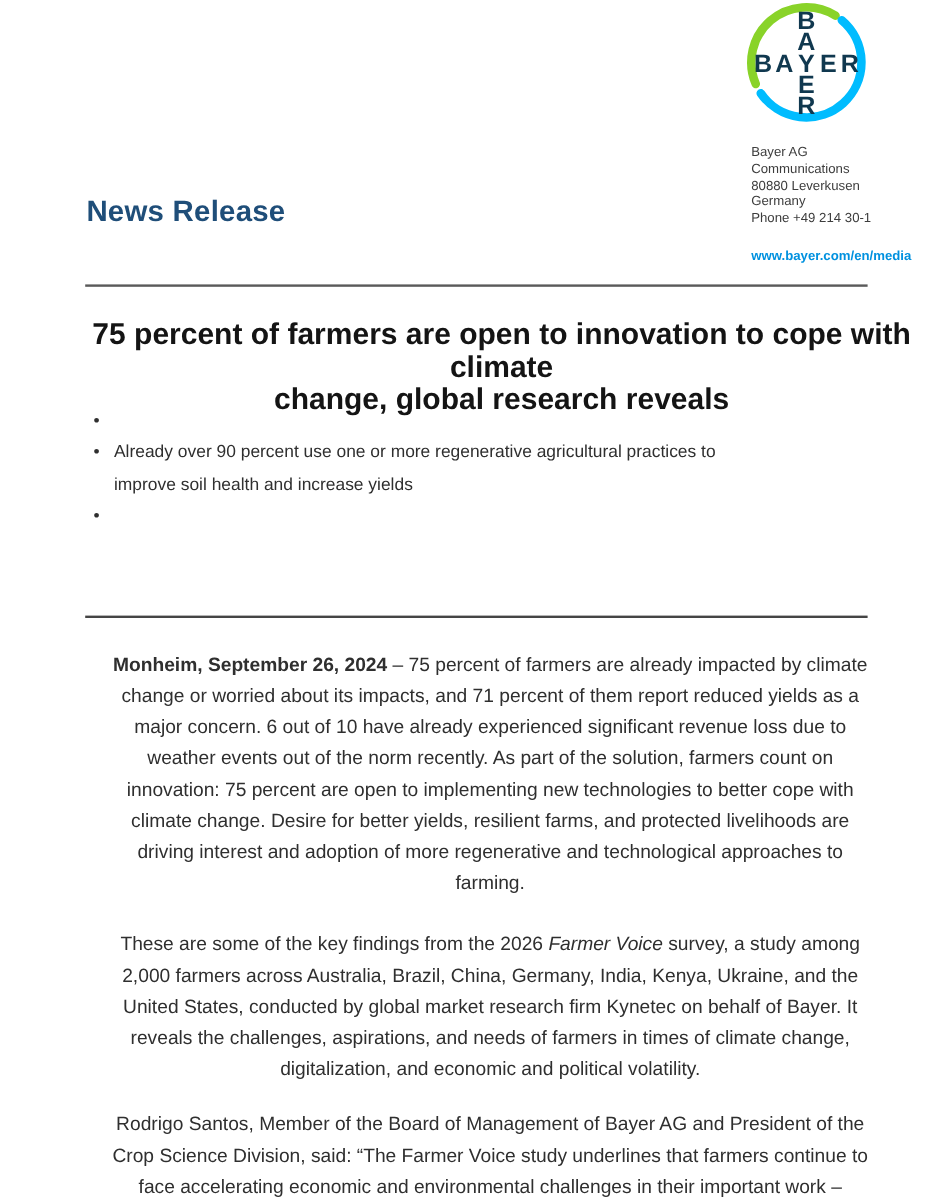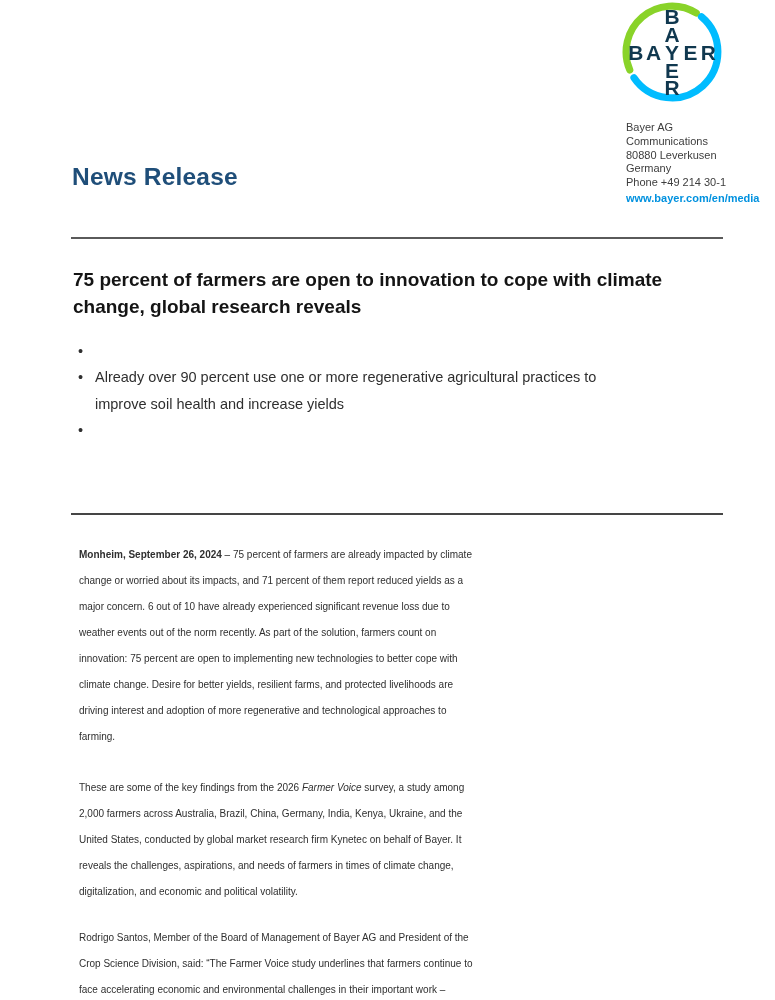--- a/index.html
+++ b/index.html
@@ -9,43 +9,44 @@
     width:775px; height:1000px;
     background:#ffffff;
     overflow:hidden;
     font-family:"Liberation Sans", sans-serif;
     color:#2f2f2f;
   }
   
   .logo { position:absolute; left:621px; top:1px; width:102px; height:102px; }
   
   .contact { position:absolute; left:626px; top:121px; font-size:11px; line-height:13.8px; color:#3d3d3d; }
-  .contact .link { color:#0091DF; font-weight:bold; margin-top:2px; cursor:pointer; }
+  .contact .link { color:#0091DF; font-weight:bold; margin-top:18px; cursor:pointer; }
   
   .masthead { position:absolute; left:72px; top:151px; font-size:24.5px; font-weight:bold; color:#1F4E79; letter-spacing:0.2px;margin-top:12px; }
   
   .rule { position:absolute; left:71px; width:652px; height:2px; }
   .rule-1 { top:237px; background:#5a5a5a; }
   .rule-2 { top:513px; background:#454545; }
   
   .headline {
     position:absolute; left:73px; top:266px; width:690px;
-    font-size:19px; font-weight:bold; line-height:27px;
-    color:#141414; white-space:pre-line;
+    font-size:25px; font-weight:bold; line-height:27px;
+    color:#141414; white-space:pre-line;text-align:center;
   }
   
   .bullets { position:absolute; left:73px; top:338px; width:695px; }
   .bullet-row { display:flex; font-size:14.5px; line-height:26.4px; color:#2f2f2f; }
   .bullet-dot { flex:0 0 22px; padding-left:5px; }
   .bullet-text { white-space:pre-line; }
   
   .para {
-    position:absolute; left:79px; width:695px;
-    font-size:10px; line-height:26px; color:#2f2f2f;
+    position:absolute; left:61px; width:695px;
+    font-size:16px; line-height:26px; color:#2f2f2f;
     white-space:pre-line;
+    text-align:center;
   }
   .para-1 { top:542px; }
   .para-2 { top:775px; }
   .para-3 { top:925px; }
   .bold { font-weight:bold; }
   .italic { font-style:italic; }
 </style>
 </head>
 <body>
 

